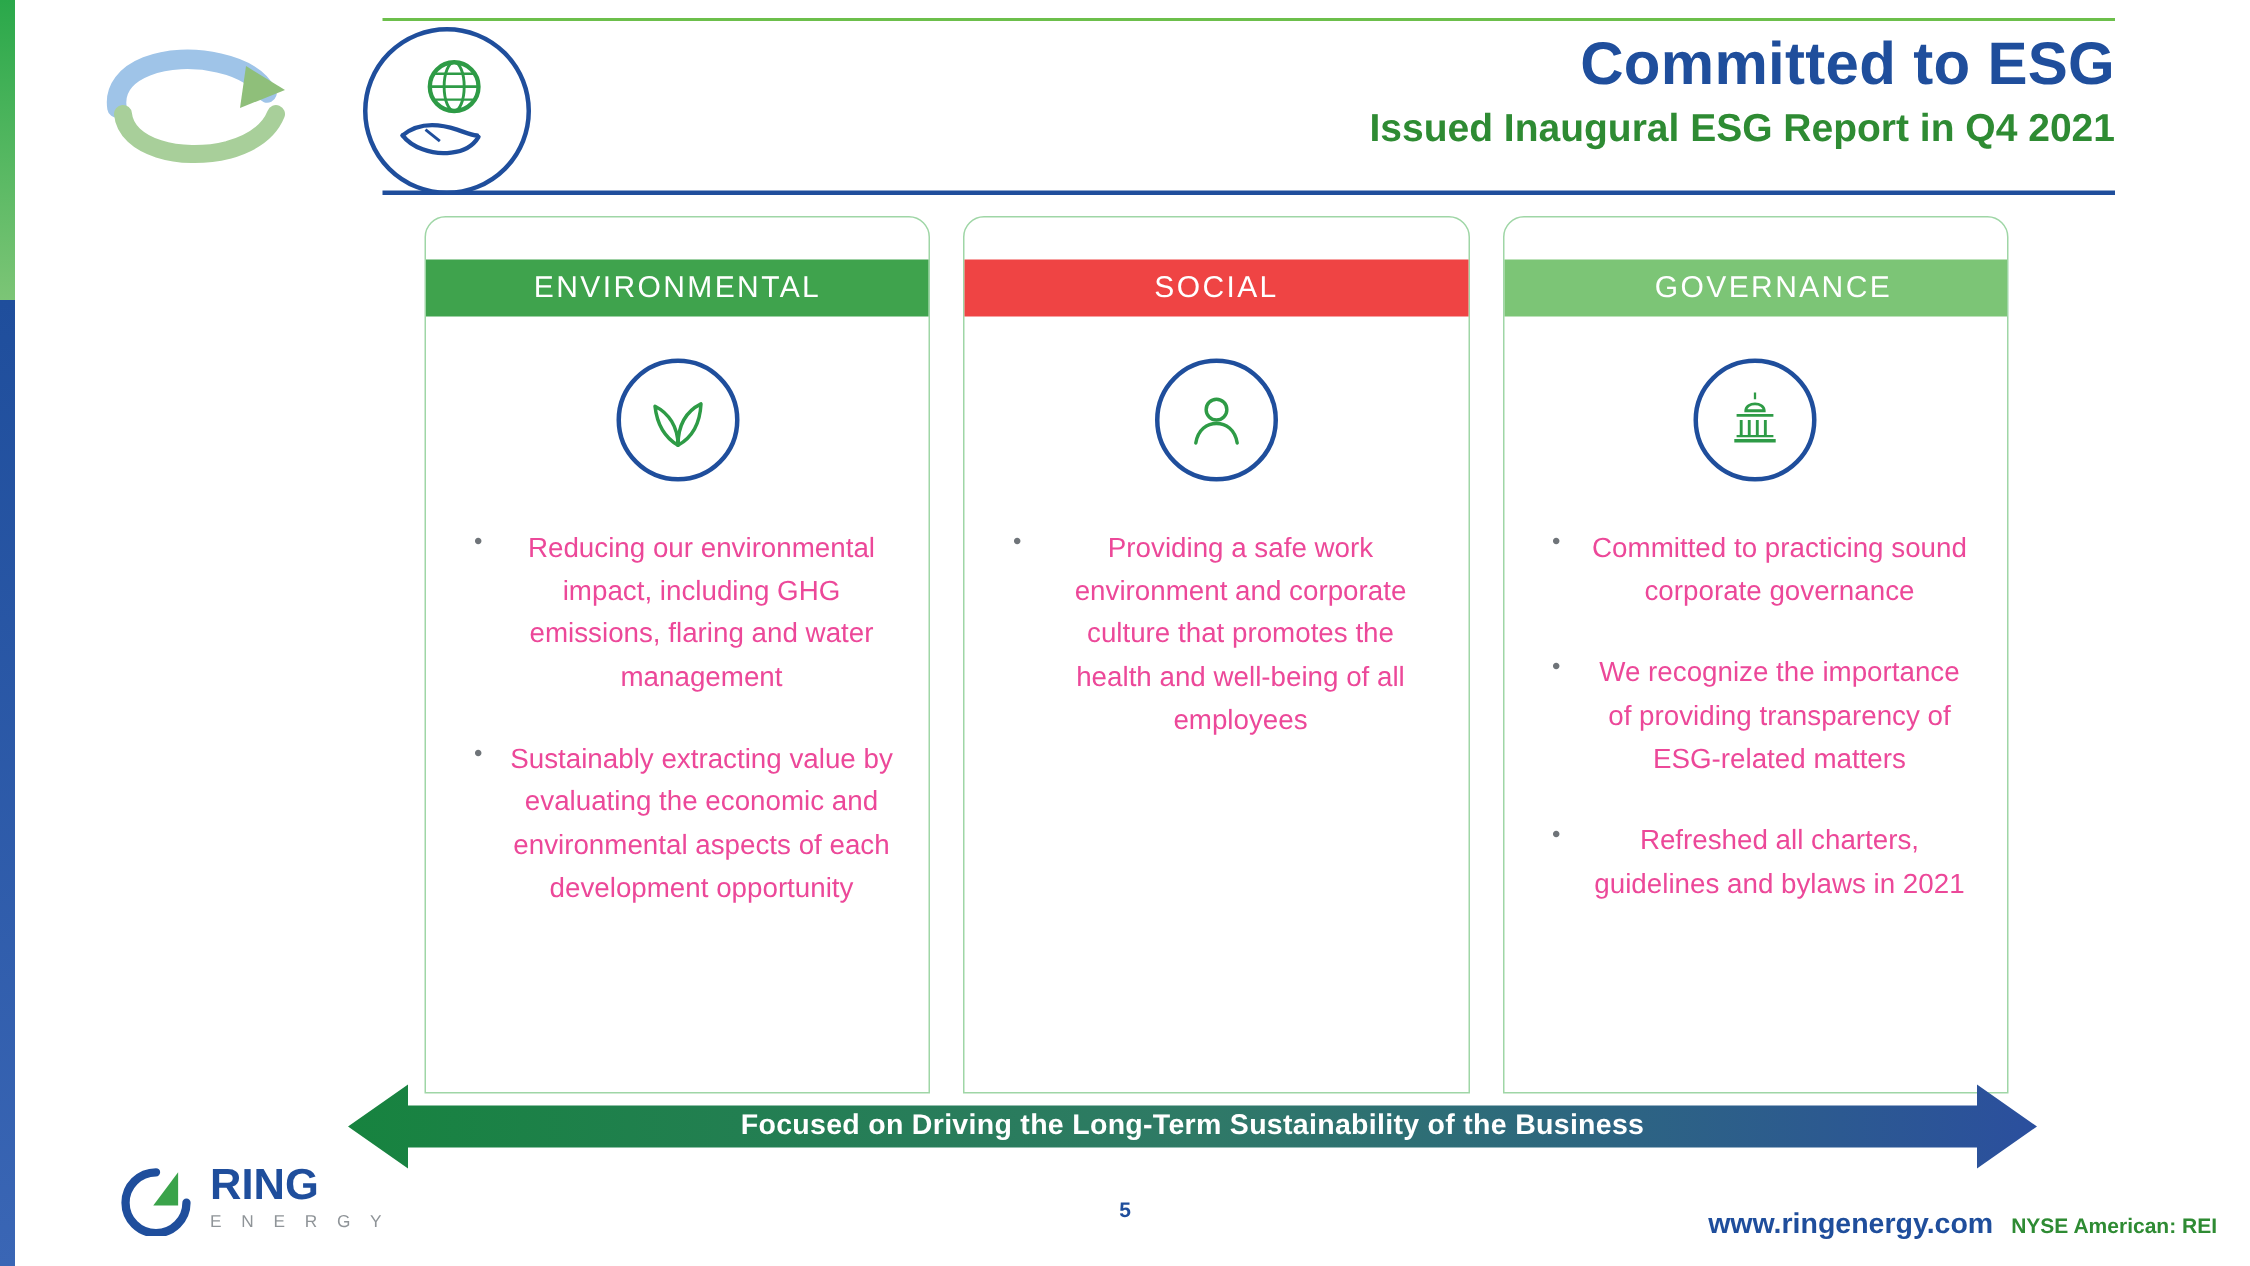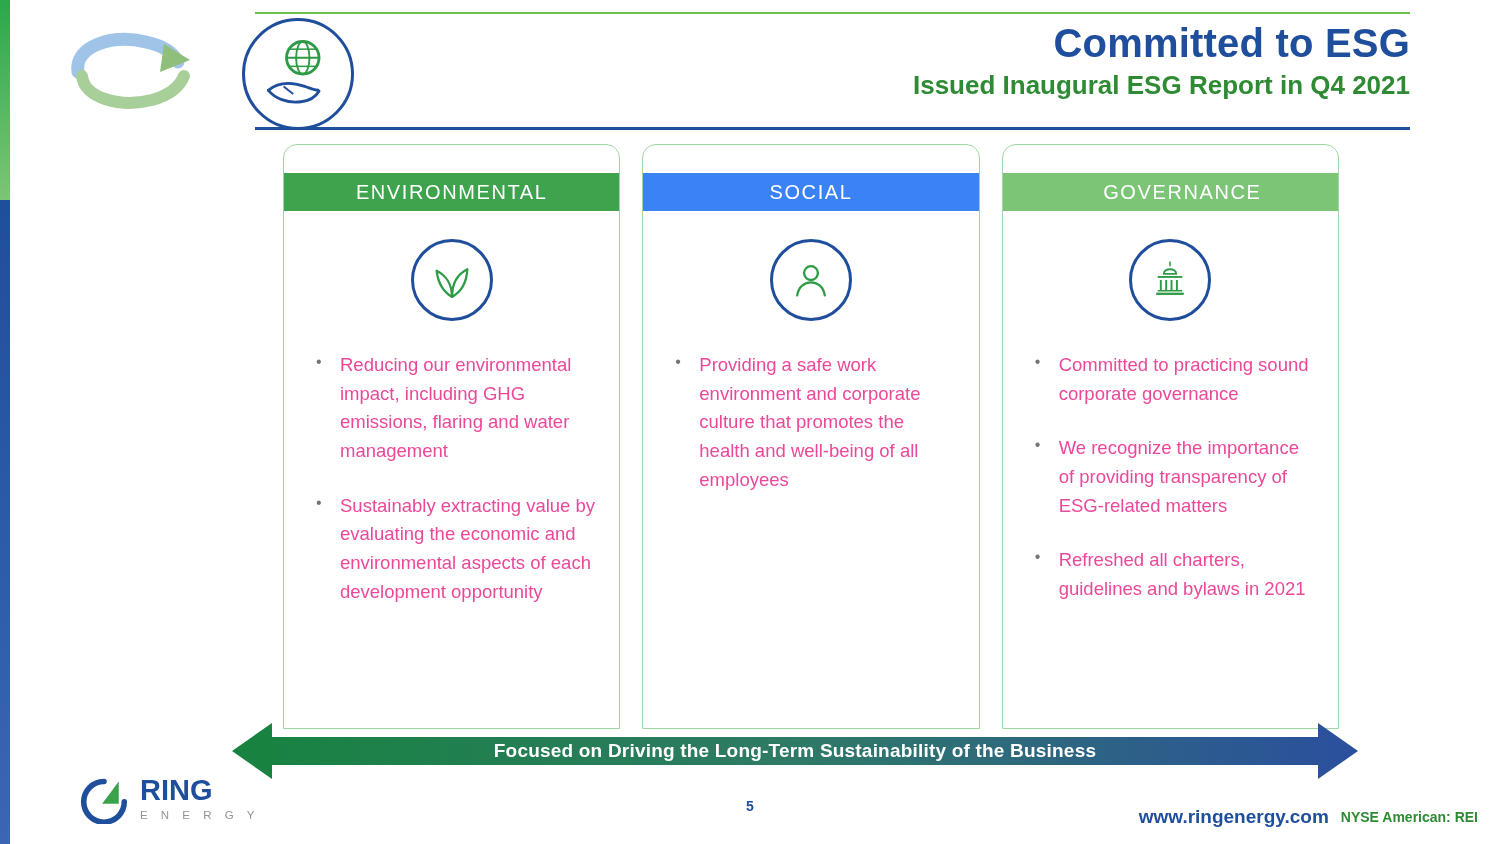--- a/index.html
+++ b/index.html
@@ -101,41 +101,42 @@
 
   
   .columns {
     position: absolute;
     left: 283px;
     top: 144px;
     width: 1056px;
     height: 585px;
     display: flex;
     gap: 22px;
+    text-align: center;
   }
   .col {
     flex: 1;
     position: relative;
     border: 1px solid #9fd6a6;
     border-radius: 14px 14px 0 0;
     box-sizing: border-box;
     background: #ffffff;
   }
   .col-header {
     margin: 28px 0 0 0;
     height: 38px;
     display: flex;
     align-items: center;
     justify-content: center;
     color: #ffffff;
     font-size: 20px;
     letter-spacing: 1.6px;
   }
   .col-header.env { background: #3fa34d; }
-  .col-header.soc { background: #3b82f6; }
+  .col-header.soc { background: #ef4444; }
   .col-header.gov { background: #7cc576; padding-left: 24px; }
 
   .icon-circle {
     width: 82px;
     height: 82px;
     margin: 28px auto 0 auto;
     border-radius: 50%;
     border: 3px solid #1f4e9c;
     box-sizing: border-box;
     display: flex;

